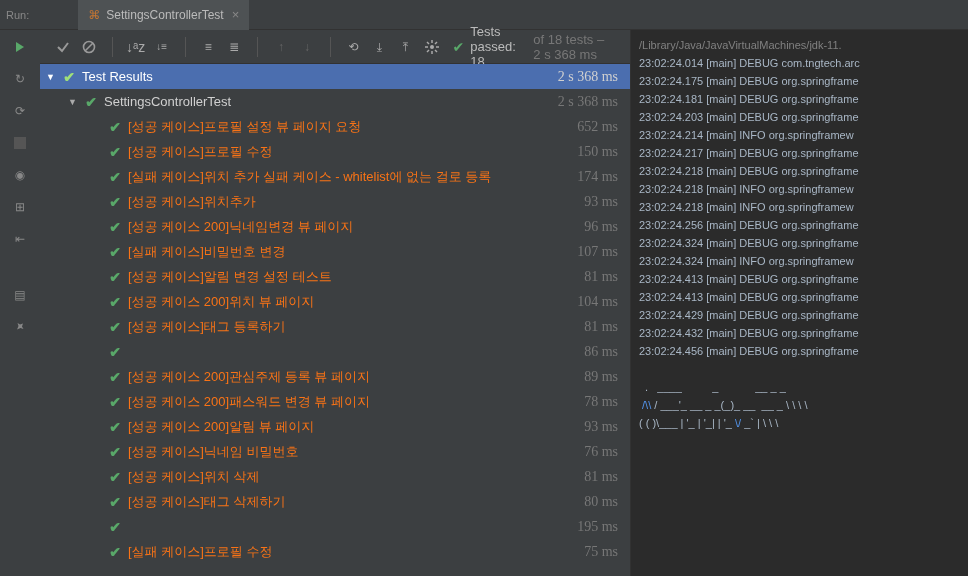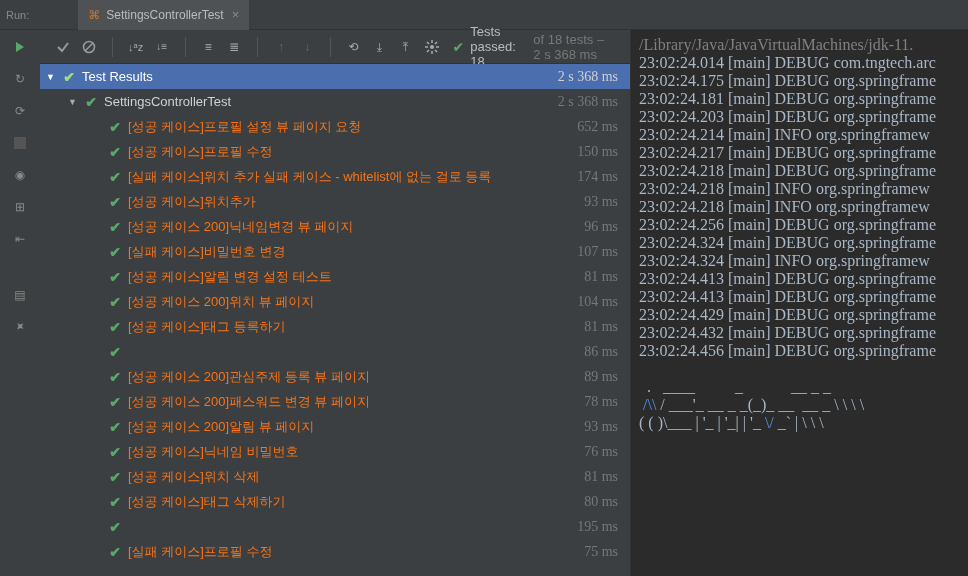--- a/index.html
+++ b/index.html
@@ -30,21 +30,21 @@
   .indent0 { padding-left:6px;}
   .indent1 { padding-left:28px;}
   .indent2 { padding-left:68px;}
   .chev { width:10px; display:inline-block; color:#aaa; font-size:9px;}
   .row.header .chev { color:#fff;}
   .tick { color:#59a869; font-weight:bold; font-size:14px; width:14px; text-align:center;}
   .row.header .tick { color:#9fe07a;}
   .name0 { font-weight:500; color:#fff;}
   .name1 { color:#d0d0d0;}
   .name2 { color:#f97316;}
-  .console { flex:1; background:#2b2b2b; font-family:Liberation Serif, serif; font-size:16px; line-height:18px; color:#a9b7c6; padding:6px 8px; border-left:1px solid #323232; overflow:hidden; white-space:pre;}
+  .console { flex:1; background:#2b2b2b; font-family:Liberation Sans, sans-serif; font-size:11px; line-height:18px; color:#a9b7c6; padding:6px 8px; border-left:1px solid #323232; overflow:hidden; white-space:pre;}
   .console .path { color:#808080;}
   .console .ascii { color:#a9b7c6; }
   .console .bl { color:#5394ec;}
   svg { display:block;}
 </style>
 </head>
 <body>
 
 <div class="root">
 
@@ -94,21 +94,21 @@
             </div>
           <div class="tb-btn">
               <svg width="14" height="14" viewBox="0 0 14 14">
                 <circle cx="7" cy="7" r="5.5" stroke="#999" stroke-width="1.6" fill="none"></circle>
                 <line x1="3" y1="11" x2="11" y2="3" stroke="#999" stroke-width="1.6"></line>
               </svg>
             </div>
         </div>
         <div class="sep"></div>
         <div class="tb-group">
-          <div class="tb-btn" style="font-size:11px;">↓ᵃz</div>
+          <div class="tb-btn" style="font-size:14px;">↓ᵃz</div>
           <div class="tb-btn" style="font-size:10px;">↓≡</div>
         </div>
         <div class="sep"></div>
         <div class="tb-group">
           <div class="tb-btn">≡</div>
           <div class="tb-btn">≣</div>
         </div>
         <div class="sep"></div>
         <div class="tb-group">
           <div class="tb-btn" style="color:#666">↑</div>

